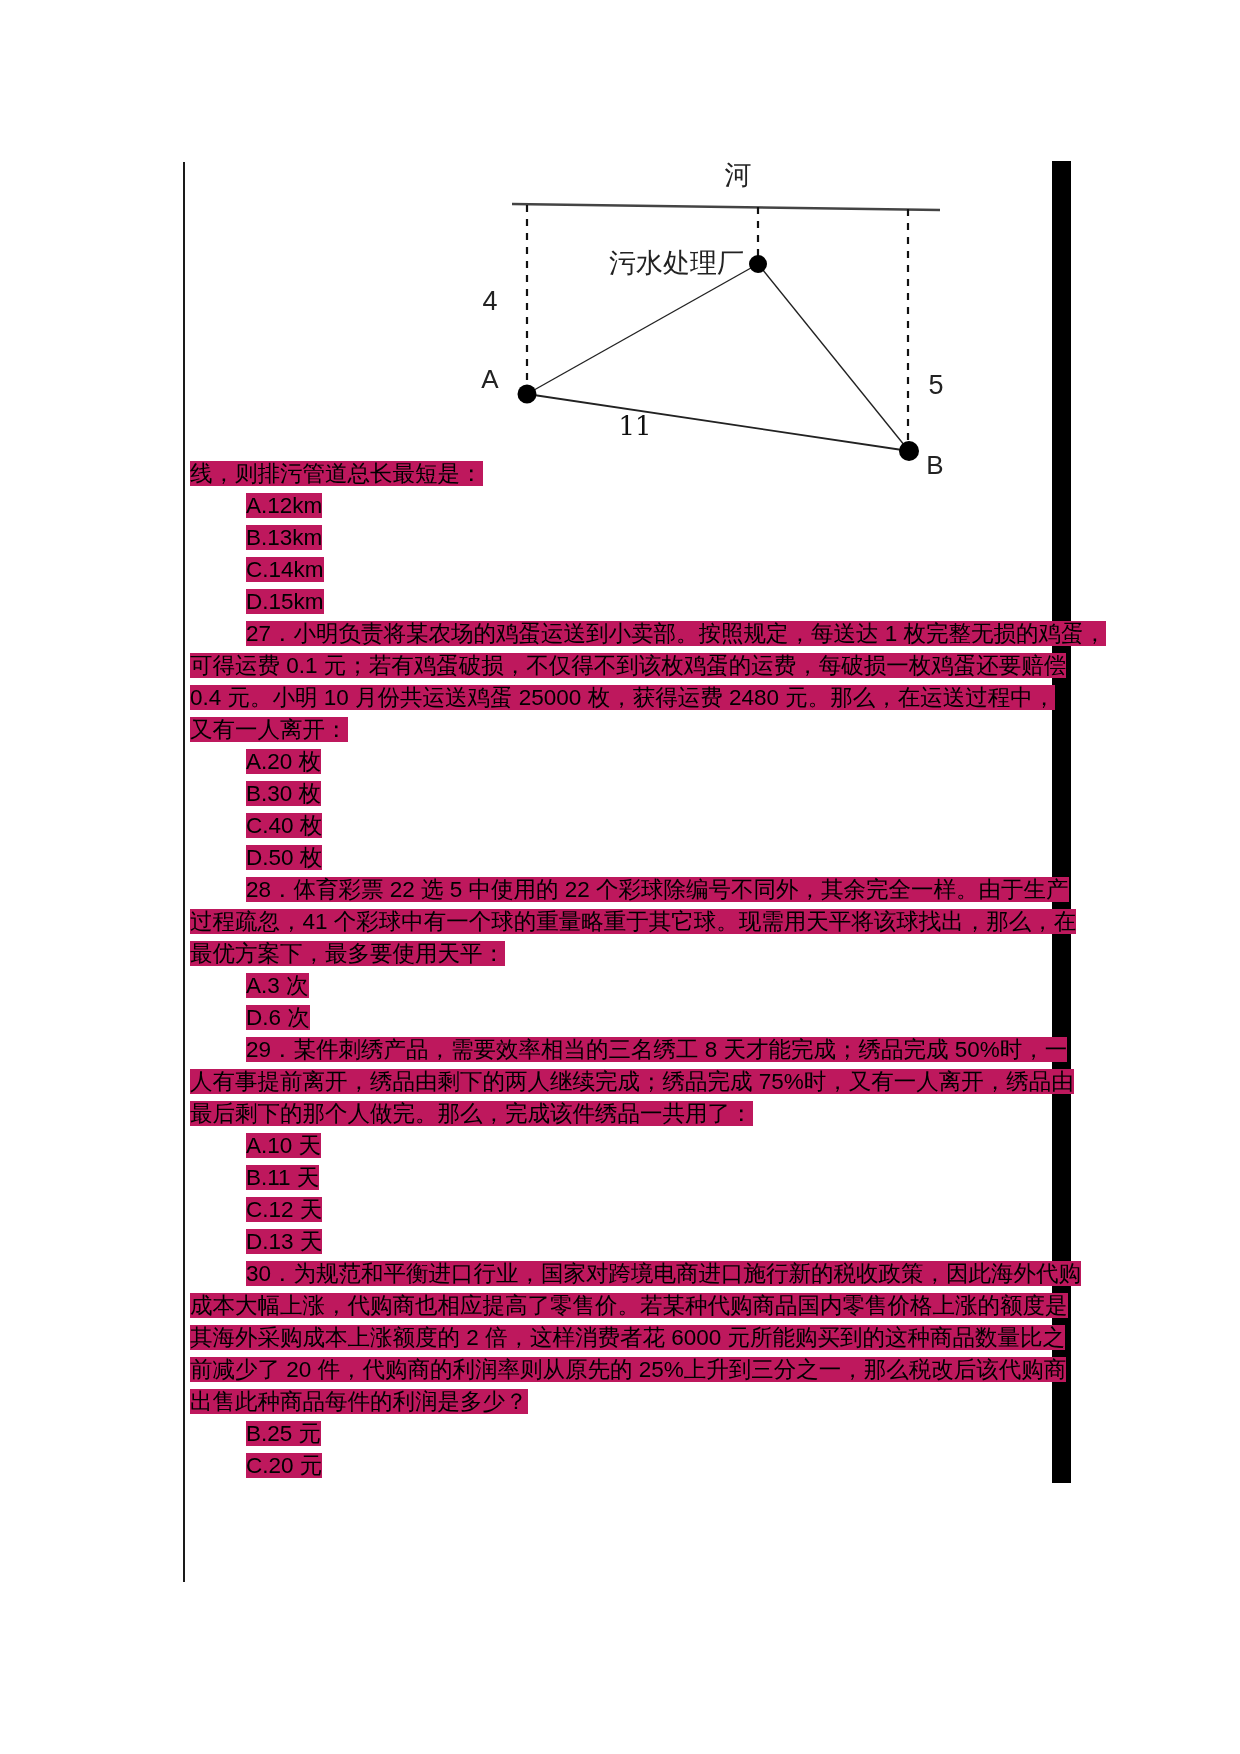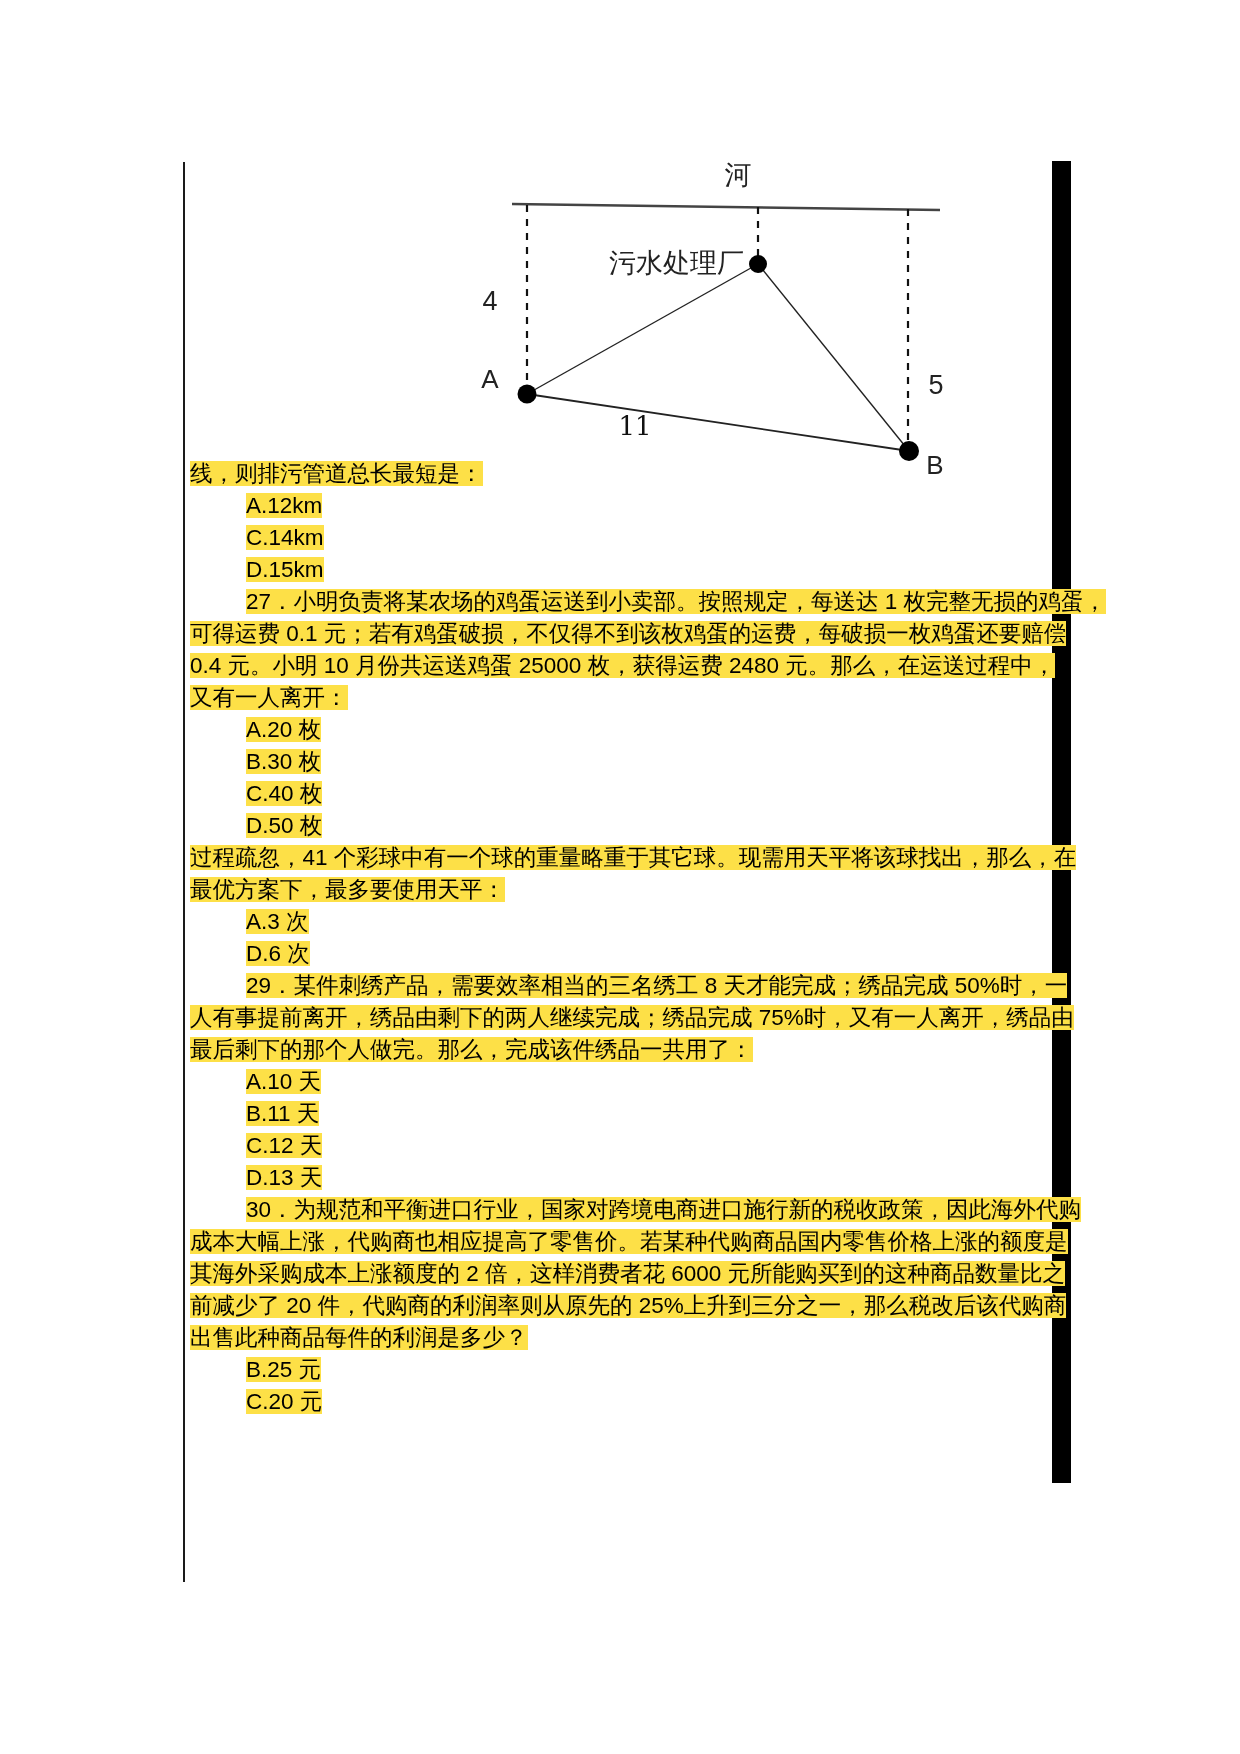--- a/index.html
+++ b/index.html
@@ -6,21 +6,21 @@
   .page{position:relative;width:1240px;height:1754px;background:#ffffff;overflow:hidden;
         font-family:"Liberation Sans",sans-serif;color:#000;}
   .left-rule{position:absolute;left:183px;top:162px;width:2px;height:1420px;background:#1a1a1a;z-index:1;}
   .right-bar{position:absolute;left:1052px;top:161px;width:19px;height:1322px;background:#000;z-index:1;}
   .figure{position:absolute;left:400px;top:130px;width:620px;height:360px;z-index:2;}
   .fig-label{font-family:"Liberation Sans",sans-serif;fill:#222;}
   .fig-serif{font-family:"DejaVu Serif",serif;fill:#111;}
   #text-block{position:absolute;left:0;top:458px;width:1240px;z-index:2;}
   .tl{height:32px;line-height:32px;font-size:22.5px;white-space:nowrap;padding-left:190px;}
   .tl.ind{padding-left:246px;}
-  .ts{background:#fde047;color:#000;}
+  .ts{background:#be185d;color:#000;}
 </style>
 </head>
 <body>
 
 <div class="page">
 
   <div class="left-rule"></div>
   <div class="right-bar"></div>
 
   <svg class="figure" viewBox="0 0 620 360" xmlns="http://www.w3.org/2000/svg">
@@ -44,30 +44,32 @@
     <text class="fig-label" x="90" y="180" font-size="27" text-anchor="middle">4</text>
     <text class="fig-label" x="90" y="258" font-size="26" text-anchor="middle">A</text>
     <text class="fig-label" x="536" y="264" font-size="27" text-anchor="middle">5</text>
     <text class="fig-label" x="535" y="344" font-size="26" text-anchor="middle">B</text>
     <text class="fig-serif" x="235" y="305" font-size="26" text-anchor="middle">11</text>
   </svg>
 
   <div id="text-block">
       <div class="tl"><span class="ts">线，则排污管道总长最短是：</span></div>
       <div class="tl ind"><span class="ts">A.12km</span></div>
+      <div class="tl ind"><span class="ts">B.13km</span></div>
       <div class="tl ind"><span class="ts">C.14km</span></div>
       <div class="tl ind"><span class="ts">D.15km</span></div>
       <div class="tl ind"><span class="ts">27．小明负责将某农场的鸡蛋运送到小卖部。按照规定，每送达 1 枚完整无损的鸡蛋，</span></div>
       <div class="tl"><span class="ts">可得运费 0.1 元；若有鸡蛋破损，不仅得不到该枚鸡蛋的运费，每破损一枚鸡蛋还要赔偿</span></div>
       <div class="tl"><span class="ts">0.4 元。小明 10 月份共运送鸡蛋 25000 枚，获得运费 2480 元。那么，在运送过程中，</span></div>
       <div class="tl"><span class="ts">又有一人离开：</span></div>
       <div class="tl ind"><span class="ts">A.20 枚</span></div>
       <div class="tl ind"><span class="ts">B.30 枚</span></div>
       <div class="tl ind"><span class="ts">C.40 枚</span></div>
       <div class="tl ind"><span class="ts">D.50 枚</span></div>
+      <div class="tl ind"><span class="ts">28．体育彩票 22 选 5 中使用的 22 个彩球除编号不同外，其余完全一样。由于生产</span></div>
       <div class="tl"><span class="ts">过程疏忽，41 个彩球中有一个球的重量略重于其它球。现需用天平将该球找出，那么，在</span></div>
       <div class="tl"><span class="ts">最优方案下，最多要使用天平：</span></div>
       <div class="tl ind"><span class="ts">A.3 次</span></div>
       <div class="tl ind"><span class="ts">D.6 次</span></div>
       <div class="tl ind"><span class="ts">29．某件刺绣产品，需要效率相当的三名绣工 8 天才能完成；绣品完成 50%时，一</span></div>
       <div class="tl"><span class="ts">人有事提前离开，绣品由剩下的两人继续完成；绣品完成 75%时，又有一人离开，绣品由</span></div>
       <div class="tl"><span class="ts">最后剩下的那个人做完。那么，完成该件绣品一共用了：</span></div>
       <div class="tl ind"><span class="ts">A.10 天</span></div>
       <div class="tl ind"><span class="ts">B.11 天</span></div>
       <div class="tl ind"><span class="ts">C.12 天</span></div>

